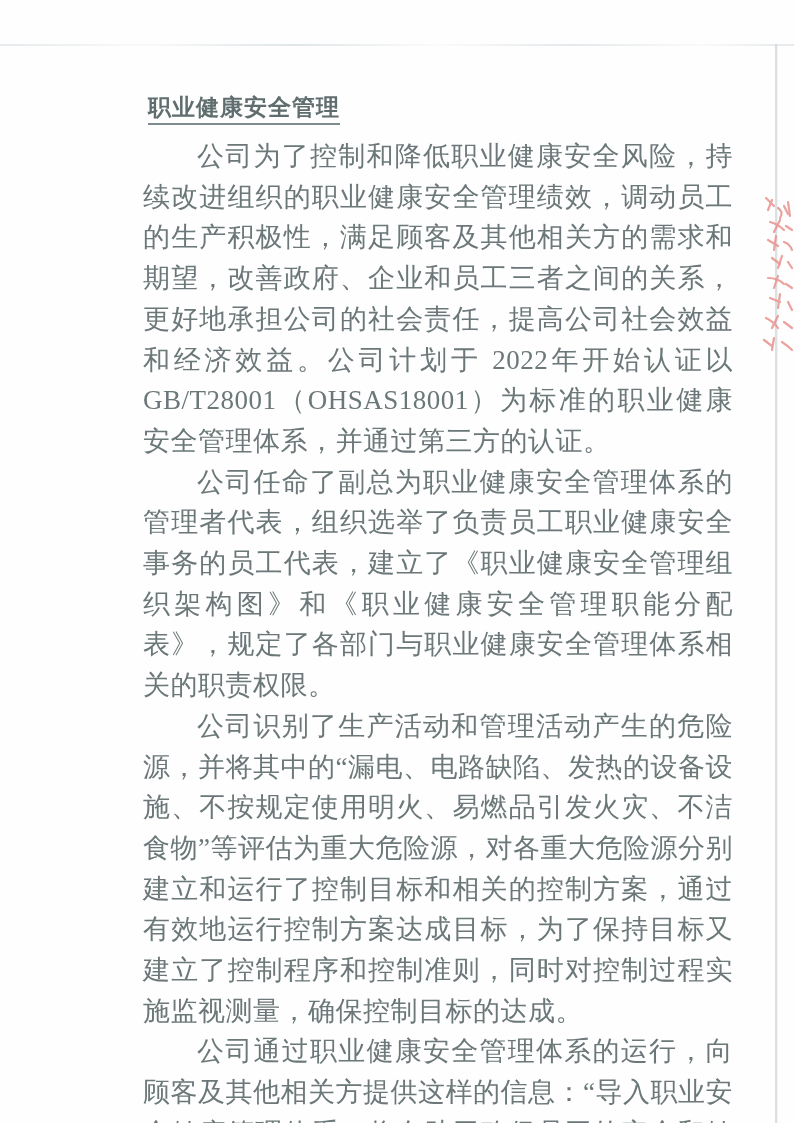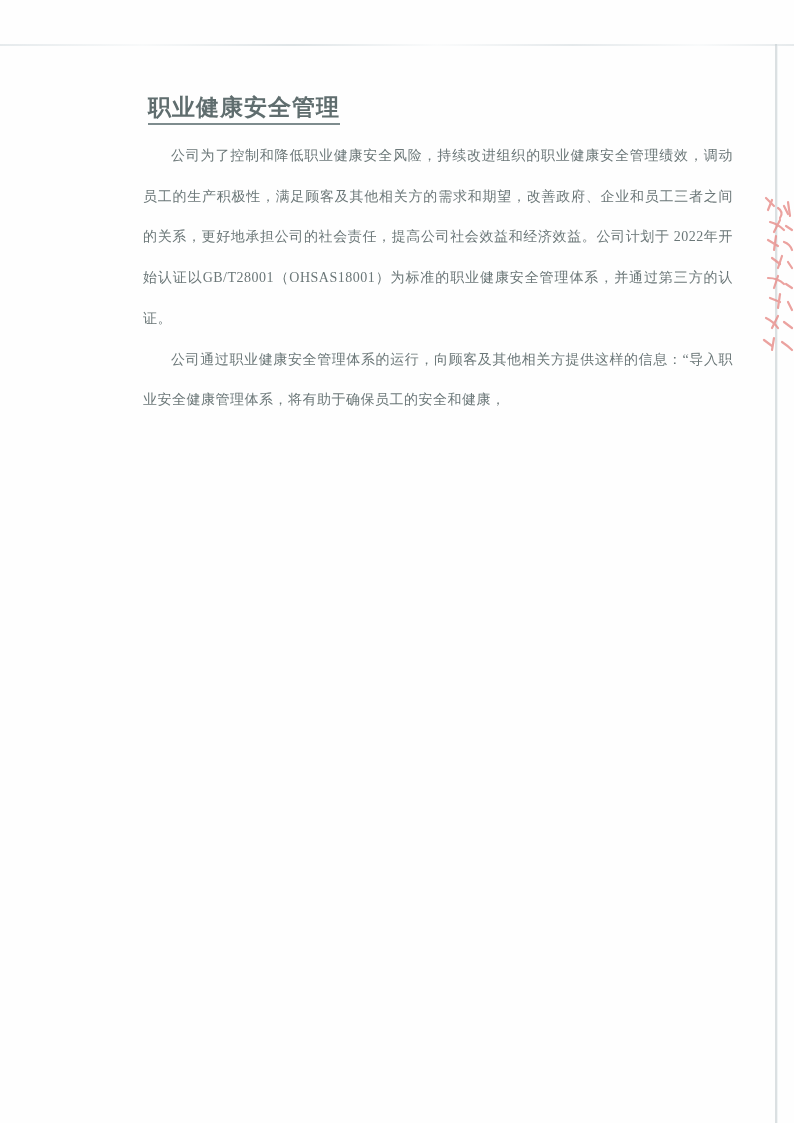--- a/index.html
+++ b/index.html
@@ -50,21 +50,21 @@
     font-size: 23px;
     font-weight: bold;
     letter-spacing: 1px;
     color: #5f6d6e;
     border-bottom: 2px solid #7e8c8e;
     padding-bottom: 1px;
     line-height: 28px;
   }
   .doc-body p {
     margin: 0;
-    font-size: 14px;
+    font-size: 27px;
     line-height: 40.7px;
     text-align: justify;
     text-indent: 2em;
     letter-spacing: 0.5px;
     color: #6b7778;
   }
   .red-annotation {
     position: absolute;
     left: 758px;
     top: 192px;
@@ -112,17 +112,19 @@
         <path d="M16 146 l-2 12"></path>
         <path d="M24 150 q6 4 10 8"></path>
       </g>
     </svg>
   </div>
 
   <div class="content">
     <h1 class="doc-title">职业健康安全管理</h1>
     <div class="doc-body">
       <p>公司为了控制和降低职业健康安全风险，持续改进组织的职业健康安全管理绩效，调动员工的生产积极性，满足顾客及其他相关方的需求和期望，改善政府、企业和员工三者之间的关系，更好地承担公司的社会责任，提高公司社会效益和经济效益。公司计划于 2022年开始认证以GB/T28001（OHSAS18001）为标准的职业健康安全管理体系，并通过第三方的认证。</p>
+      <p>公司任命了副总为职业健康安全管理体系的管理者代表，组织选举了负责员工职业健康安全事务的员工代表，建立了《职业健康安全管理组织架构图》和《职业健康安全管理职能分配表》，规定了各部门与职业健康安全管理体系相关的职责权限。</p>
+      <p>公司识别了生产活动和管理活动产生的危险源，并将其中的“漏电、电路缺陷、发热的设备设施、不按规定使用明火、易燃品引发火灾、不洁食物”等评估为重大危险源，对各重大危险源分别建立和运行了控制目标和相关的控制方案，通过有效地运行控制方案达成目标，为了保持目标又建立了控制程序和控制准则，同时对控制过程实施监视测量，确保控制目标的达成。</p>
       <p>公司通过职业健康安全管理体系的运行，向顾客及其他相关方提供这样的信息：“导入职业安全健康管理体系，将有助于确保员工的安全和健康，</p>
     </div>
   </div>
 
 </div>
 
 </body></html>

